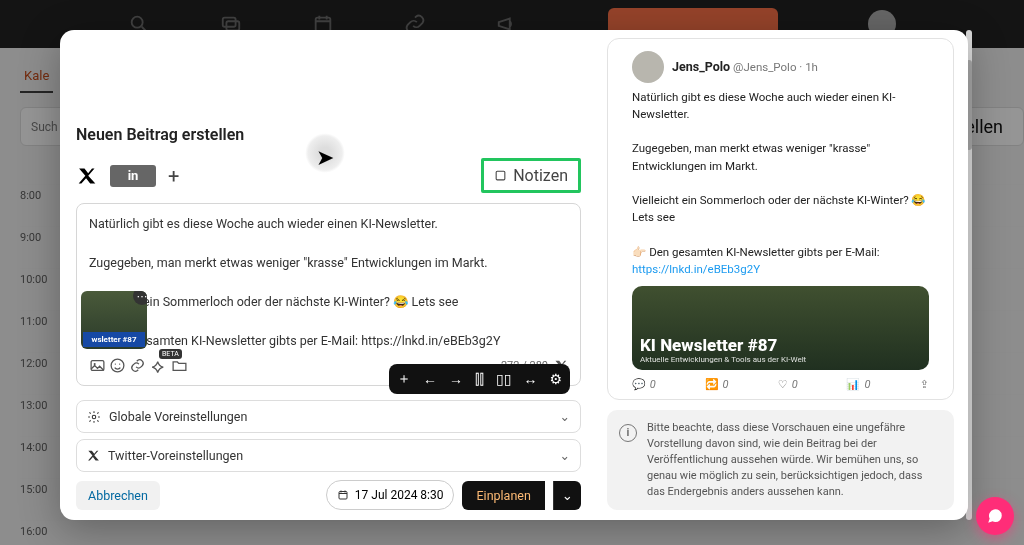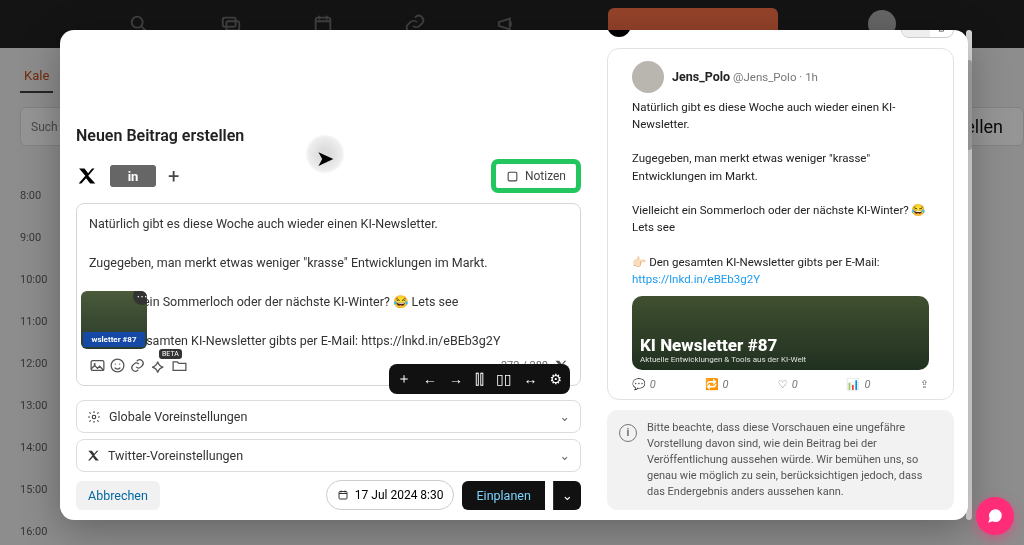--- a/index.html
+++ b/index.html
@@ -25,53 +25,53 @@
   }
   .left-pane { width:537px; padding:14px 16px 10px 16px; display:flex; flex-direction:column; position:relative;}
   .right-pane { flex:1; padding:14px 14px 10px 10px; display:flex; flex-direction:column; gap:10px; overflow:auto;}
   .modal-title { font-size:16px; font-weight:600; color:#222; margin-bottom:14px;}
   .cursor-blob { position:absolute; left:245px; top:22px; width:40px;height:40px;border-radius:50%;background:radial-gradient(circle,#ddd 20%, #eee 60%, transparent 70%); }
   .cursor-arrow { position:absolute; left:256px; top:34px; font-size:22px; }
   .platform-row { display:flex; align-items:center; gap:12px; }
   .platform-row .x-ic { width:22px;height:22px; display:flex;align-items:center;justify-content:center;}
   .platform-row .li-ic { width:46px;height:22px; background:#666; color:#fff; font-size:13px; font-weight:700; display:flex;align-items:center;justify-content:center; border-radius:3px;}
   .platform-row .plus { font-size:20px; color:#444; cursor:pointer;}
-  .notes-btn { margin-left:auto; display:flex; align-items:center;gap:6px; font-size:12px; color:#444; border:5px solid #22c55e; padding:5px 10px; border-radius:7px; cursor:pointer;}
+  .notes-btn { margin-left:auto; display:flex; align-items:center;gap:6px; font-size:16px; color:#444; border:3px solid #22c55e; padding:5px 10px; border-radius:2px; cursor:pointer;}
   .editor { margin-top:10px; border:1px solid #d6d6d6; border-radius:8px; padding:10px 12px; flex:1; position:relative; display:flex; flex-direction:column;}
   .editor-text { font-size:12.5px; color:#333; line-height:1.55; white-space:pre-wrap;}
   .floating-bar { position:absolute; right:10px; top:160px; background:#111; border-radius:8px; padding:6px 8px; display:flex; gap:12px; color:#fff; font-size:14px;}
   .floating-bar span { cursor:pointer; display:inline-flex; align-items:center;}
   .thumb { position:absolute; left:4px; bottom:36px; width:66px; height:58px; border-radius:6px; overflow:hidden; background:linear-gradient(#4a5a3a,#2a3a2a);}
   .thumb .strip { position:absolute; bottom:2px; left:2px; right:2px; background:#1649a5; color:#fff; font-size:8px; font-weight:700; text-align:center; padding:3px 2px;}
   .thumb .dots { position:absolute; top:-4px; right:-4px; width:18px;height:18px;border-radius:50%;background:#333;color:#fff;font-size:11px;display:flex;align-items:center;justify-content:center;}
   .editor-bottom { margin-top:auto; display:flex; align-items:center; gap:3px; padding-top:6px; color:#555; font-size:15px;}
   .editor-bottom .beta { position:relative;}
   .editor-bottom .beta .tag { position:absolute; top:-7px; left:10px; background:#333;color:#fff;font-size:7px;padding:1px 3px;border-radius:3px;}
   .counter { margin-left:auto; font-size:11px; color:#666; display:flex;align-items:center;gap:6px;}
   .acc-group { margin-top:8px; }
   .acc { border:1px solid #ddd; border-radius:8px; padding:8px 10px; font-size:12.5px; color:#333; display:flex; align-items:center; gap:8px; margin-top:6px; cursor:pointer;}
   .acc .chev { margin-left:auto; color:#666;}
   .footer { display:flex; align-items:center; gap:8px; margin-top:8px;}
   .btn-cancel { padding:7px 12px; font-size:12.5px; color:#0369a1; background:#f1f1f1; border:none; border-radius:6px; cursor:pointer;}
   .btn-date { margin-left:auto; padding:7px 10px; font-size:12px; border:1px solid #ccc; border-radius:15px; background:#fff; display:flex;align-items:center;gap:6px; cursor:pointer;}
-  .btn-schedule { padding:7px 14px; font-size:12.5px; background:#111; color:#7dd3fc; border:none; border-radius:6px 0 0 6px; cursor:pointer;}
+  .btn-schedule { padding:7px 14px; font-size:12.5px; background:#111; color:#fdba74; border:none; border-radius:6px 0 0 6px; cursor:pointer;}
   .btn-drop { padding:7px 8px; background:#111; color:#fff; border:none; border-radius:0 6px 6px 0; border-left:1px solid #333; cursor:pointer;}
   .preview-top { display:flex; align-items:center; gap:10px;}
   .round-x { width:24px;height:24px;border-radius:50%;background:#000;color:#fff;display:flex;align-items:center;justify-content:center;font-size:12px;font-weight:700;}
   .view-toggle { margin-left:auto; border:1px solid #ccc; border-radius:8px; display:flex; overflow:hidden;}
   .view-toggle div { padding:4px 8px; font-size:13px; color:#444; cursor:pointer;}
   .view-toggle .active { background:#eee;}
   .tweet-card { border:1px solid #e2e2e2; border-radius:12px; padding:12px 24px 8px; font-size:12px; color:#222;}
   .tweet-head { display:flex; gap:8px; align-items:center;}
   .avatar-sm { width:32px;height:32px;border-radius:50%;background:#b8b6ae;}
   .tweet-user b { font-size:12.5px;}
   .tweet-user span { color:#777; font-size:11.5px;}
   .tweet-body { margin-top:6px; line-height:1.5; font-size:11.5px; white-space:pre-wrap;}
   .tweet-body a { color:#1d9bf0; text-decoration:none;}
-  .media { margin-top:8px; height:74px; border-radius:10px; background:linear-gradient(#405030,#203020); position:relative; overflow:hidden;}
+  .media { margin-top:8px; height:84px; border-radius:10px; background:linear-gradient(#405030,#203020); position:relative; overflow:hidden;}
   .media .cap { position:absolute; bottom:6px; left:8px; color:#fff;}
   .media .cap b { font-size:17px; font-weight:800;}
   .media .cap small { display:block; font-size:8px; opacity:.85;}
   .tweet-actions { display:flex; justify-content:space-between; margin-top:8px; color:#777; font-size:11px;}
   .tweet-actions span { display:flex; align-items:center; gap:4px; cursor:pointer;}
   .notice { background:#f2f2f2; border-radius:10px; padding:10px 12px; font-size:11px; color:#555; display:flex; gap:10px; line-height:1.45;}
   .notice .info-ic { flex-shrink:0; width:18px;height:18px; border:1.5px solid #777; border-radius:50%; display:flex;align-items:center;justify-content:center; font-size:11px; font-weight:600; color:#666; margin-top:4px;}
   .fab { position:absolute; right:10px; bottom:10px; width:38px;height:38px;border-radius:50%;background:#ff2d78;display:flex;align-items:center;justify-content:center;color:#fff;box-shadow:0 4px 12px rgba(255,45,120,.5);}
   .scroll-track { position:absolute; right:52px; top:30px; width:6px; height:490px; background:#ddd; border-radius:3px;}
   .scroll-track .thumb-sc { position:absolute; top:30px; width:6px; height:90px; background:#aaa; border-radius:3px;}

